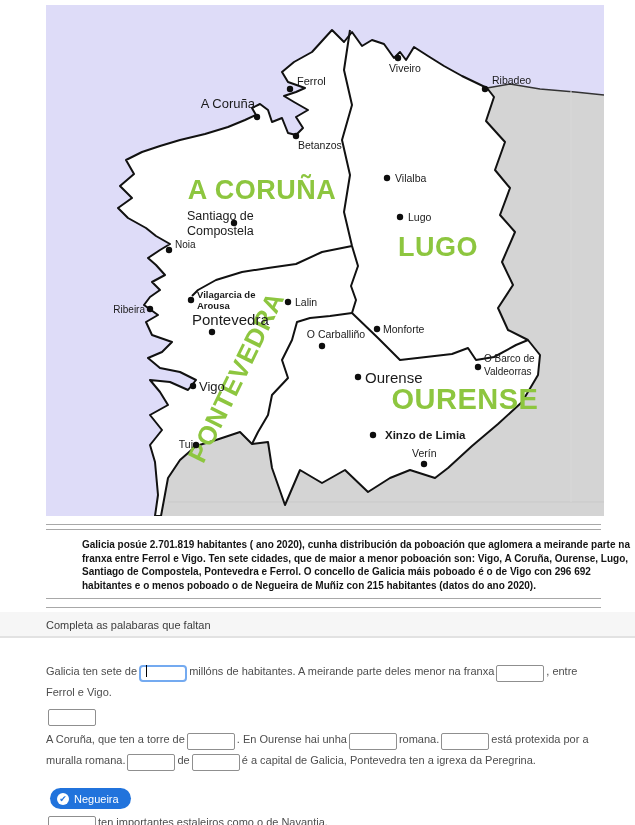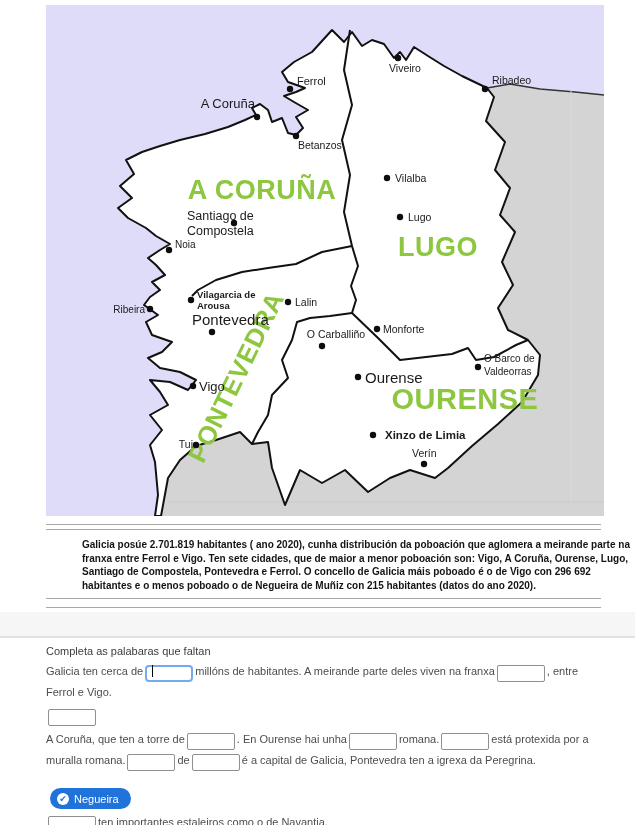--- a/index.html
+++ b/index.html
@@ -17,21 +17,21 @@
   
   #article{position:absolute;left:46px;top:538px;width:556px;
            font-size:10px;line-height:13.5px;font-weight:bold;color:#141414;margin-left:36px;}
 
   
   #band{position:absolute;left:0;top:612px;width:635px;height:24px;
         background:#f6f6f6;border-bottom:2px solid #e2e2e2;}
 
   
   .ex{position:absolute;left:46px;width:557px;font-size:11px;color:#4d4d4d;line-height:20px;}
-  #ex-heading{top:641px;color:#3d3d3d;}
+  #ex-heading{top:615px;color:#3d3d3d;}
   #ex-line-0{top:661px;}
   #ex-line-1{top:687px;}
   #ex-line-2{top:705px;}
   #ex-line-3{top:729px;}
   #ex-line-4{top:812px;}
   .blank-wrap{position:relative;display:inline-block;vertical-align:middle;margin:0 2px;}
   .blank{width:40px;height:15px;border:1px solid #8f8f8f;border-radius:2px;
          background:#fff;font-size:11px;padding:0 3px;vertical-align:middle;}
   .blank.focused{border:2px solid #74aaf0;border-radius:4px;width:38px;height:13px;}
   .caret{position:absolute;left:7px;top:3px;width:1px;height:12px;background:#000;}
@@ -165,21 +165,21 @@
   <div class="rule" style="top:529px"></div>
 
   <div id="article">Galicia posúe 2.701.819 habitantes ( ano 2020), cunha distribución da poboación que aglomera a meirande parte na franxa entre Ferrol e Vigo. Ten sete cidades, que de maior a menor poboación son: Vigo, A Coruña, Ourense, Lugo, Santiago de Compostela, Pontevedra e Ferrol. O concello de Galicia máis poboado é o de Vigo con 296 692 habitantes e o menos poboado o de Negueira de Muñiz con 215 habitantes (datos do ano 2020).</div>
 
   <div class="rule" style="top:598px"></div>
   <div class="rule" style="top:607px"></div>
 
   <div id="band"></div>
 
   <div id="ex-heading" class="ex">Completa as palabaras que faltan</div>
-  <div id="ex-line-0" class="ex ex-line"><span>Galicia ten cerca de</span><span class="blank-wrap"><input type="text" class="blank focused" style=""><span class="caret"></span></span><span>millóns de habitantes. A meirande parte deles viven na franxa</span><span class="blank-wrap"><input type="text" class="blank" style=""></span><span>, entre Ferrol e Vigo.</span></div>
+  <div id="ex-line-0" class="ex ex-line"><span>Galicia ten sete de</span><span class="blank-wrap"><input type="text" class="blank focused" style=""><span class="caret"></span></span><span>millóns de habitantes. A meirande parte deles menor na franxa</span><span class="blank-wrap"><input type="text" class="blank" style=""></span><span>, entre Ferrol e Vigo.</span></div>
   <div id="ex-line-2" class="ex ex-line"><span class="blank-wrap"><input type="text" class="blank" style=""></span></div>
   <div id="ex-line-3" class="ex ex-line"><span>A Coruña, que ten a torre de</span><span class="blank-wrap"><input type="text" class="blank" style=""></span><span>. En Ourense hai unha</span><span class="blank-wrap"><input type="text" class="blank" style=""></span><span>romana.</span><span class="blank-wrap"><input type="text" class="blank" style=""></span><span>está protexida por a muralla romana.</span><span class="blank-wrap"><input type="text" class="blank" style=""></span><span>de</span><span class="blank-wrap"><input type="text" class="blank" style=""></span><span>é a capital de Galicia, Pontevedra ten a igrexa da Peregrina.</span></div>
   <div id="ex-line-4" class="ex ex-line"><span class="blank-wrap"><input type="text" class="blank" style=""></span><span>ten importantes estaleiros como o de Navantia.</span></div>
 
   <button id="check-btn">
     <span class="ck">✔</span>
     <span>Negueira</span>
   </button>
 
 </div>

